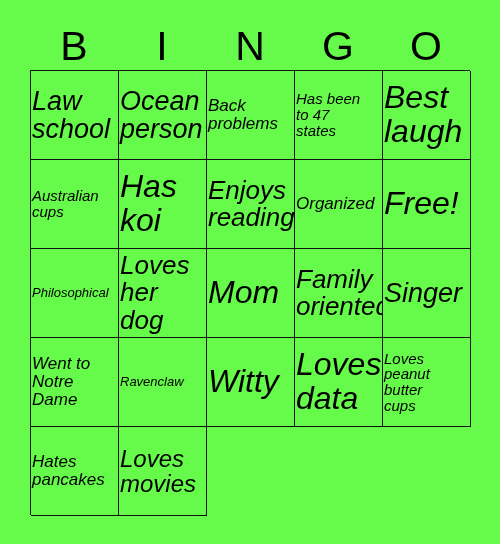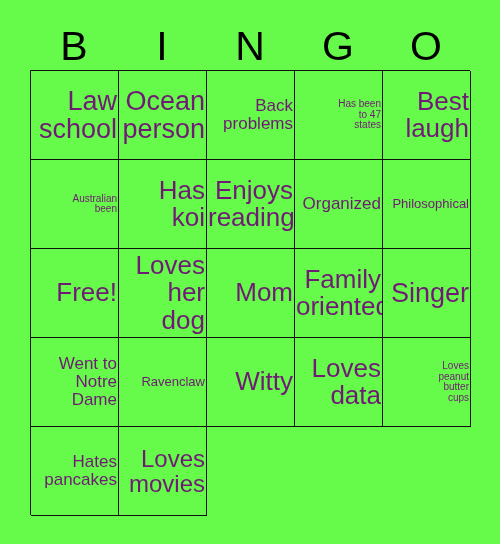--- a/index.html
+++ b/index.html
@@ -50,40 +50,41 @@
     box-sizing: border-box;
     background: #66fa4a;
   }
   .cell {
     border-right: 1.5px solid #111;
     border-bottom: 1.5px solid #111;
     box-sizing: border-box;
     display: flex;
     align-items: center;
     justify-content: center;
-    text-align: right;
-    color: #701a75;
+    text-align: left;
+    color: #000000;
     padding: 1px 1px;
     overflow: hidden;
     background: #66fa4a;
+    font-style: italic;
   }
   .cell-text {
     display: block;
     width: 100%;
     line-height: 1.05;
     white-space: pre-line;
     word-break: normal;
   }
   
-  .fs-xxl .cell-text { font-size: 26px; }
+  .fs-xxl .cell-text { font-size: 32px; }
   .fs-xl  .cell-text { font-size: 27px; }
   .fs-lg  .cell-text { font-size: 24px; }
   .fs-md  .cell-text { font-size: 26px; }
   .fs-sm  .cell-text { font-size: 17px; }
-  .fs-xs  .cell-text { font-size: 10px; }
+  .fs-xs  .cell-text { font-size: 15px; }
   .fs-xxs .cell-text { font-size: 13px; }
 </style>
 </head>
 <body>
 
 <div class="card">
 
   <div class="header-row">
     <div class="header-letter">B</div>
     <div class="header-letter">I</div>
@@ -109,38 +110,38 @@
         <span class="cell-text">Has been
 to 47
 states</span>
       </div>
       <div class="cell fs-xxl">
         <span class="cell-text">Best
 laugh</span>
       </div>
       <div class="cell fs-xs">
         <span class="cell-text">Australian
-been</span>
+cups</span>
       </div>
       <div class="cell fs-xxl">
         <span class="cell-text">Has
 koi</span>
       </div>
       <div class="cell fs-md">
         <span class="cell-text">Enjoys
 reading</span>
       </div>
       <div class="cell fs-sm">
         <span class="cell-text">Organized</span>
       </div>
+      <div class="cell fs-xxl">
+        <span class="cell-text">Free!</span>
+      </div>
       <div class="cell fs-xxs">
         <span class="cell-text">Philosophical</span>
-      </div>
-      <div class="cell fs-xxl">
-        <span class="cell-text">Free!</span>
       </div>
       <div class="cell fs-md">
         <span class="cell-text">Loves
 her dog</span>
       </div>
       <div class="cell fs-xxl">
         <span class="cell-text">Mom</span>
       </div>
       <div class="cell fs-md">
         <span class="cell-text">Family

